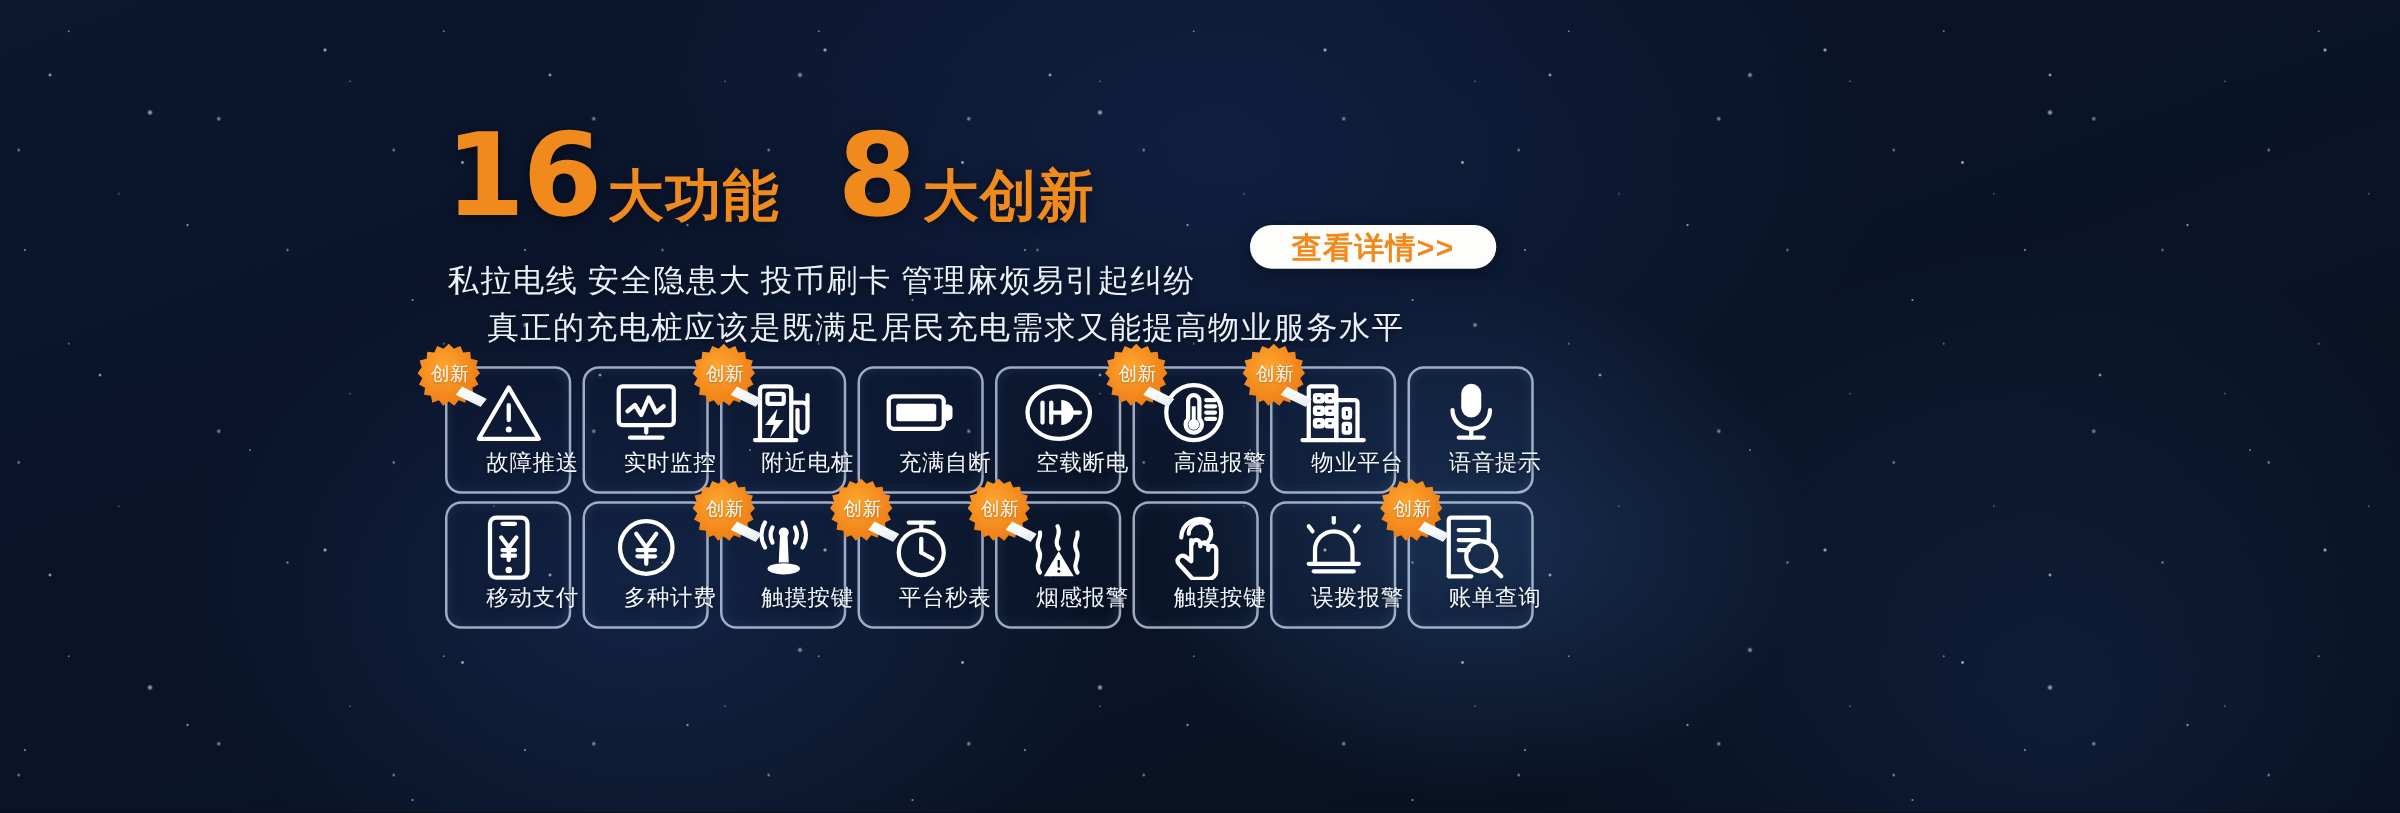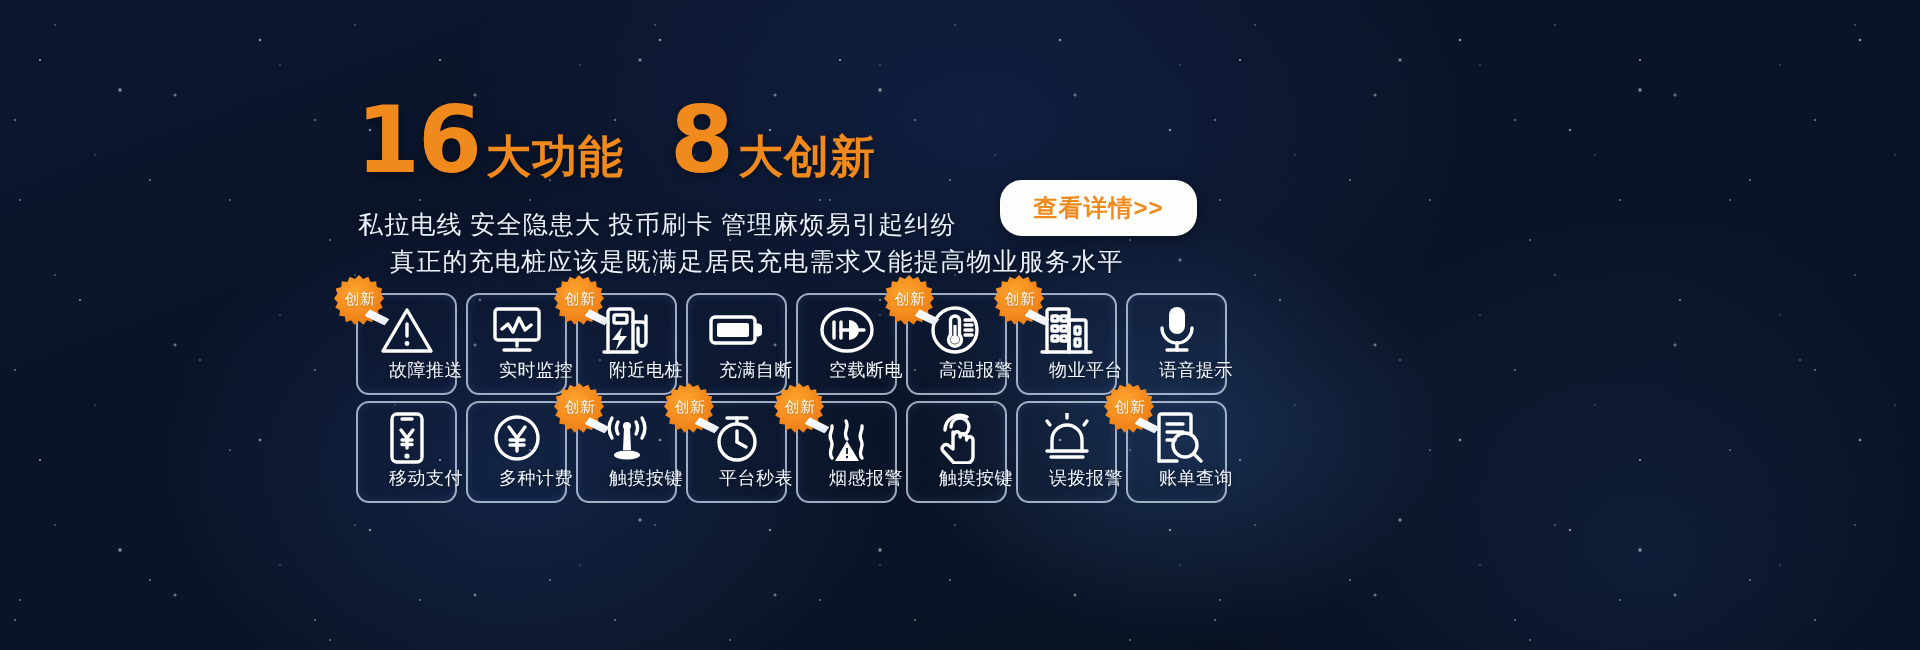--- a/index.html
+++ b/index.html
@@ -75,21 +75,21 @@
     color:#eaf1fb;
     font-family:"Liberation Serif","DejaVu Serif",serif;
     font-size:25px;letter-spacing:1.2px;white-space:nowrap;
     text-shadow:0 1px 6px rgba(0,0,0,.6);
   }
   .sub1{top:208px;}
   .sub2{top:245px;margin-left:32px;}
   
   .cta{
     position:absolute;left:1000px;top:180px;
-    width:197px;height:56px;border-radius:22px;
+    width:197px;height:35px;border-radius:22px;
     background:#fdfdfb;
     display:flex;align-items:center;justify-content:center;
     box-shadow:0 3px 14px rgba(0,0,0,.35);
     cursor:pointer;
   }
   .cta span{
     color:#f08a1c;font-size:24px;font-weight:bold;letter-spacing:1px;
     font-family:"Liberation Sans","DejaVu Sans",sans-serif;
   }
   

